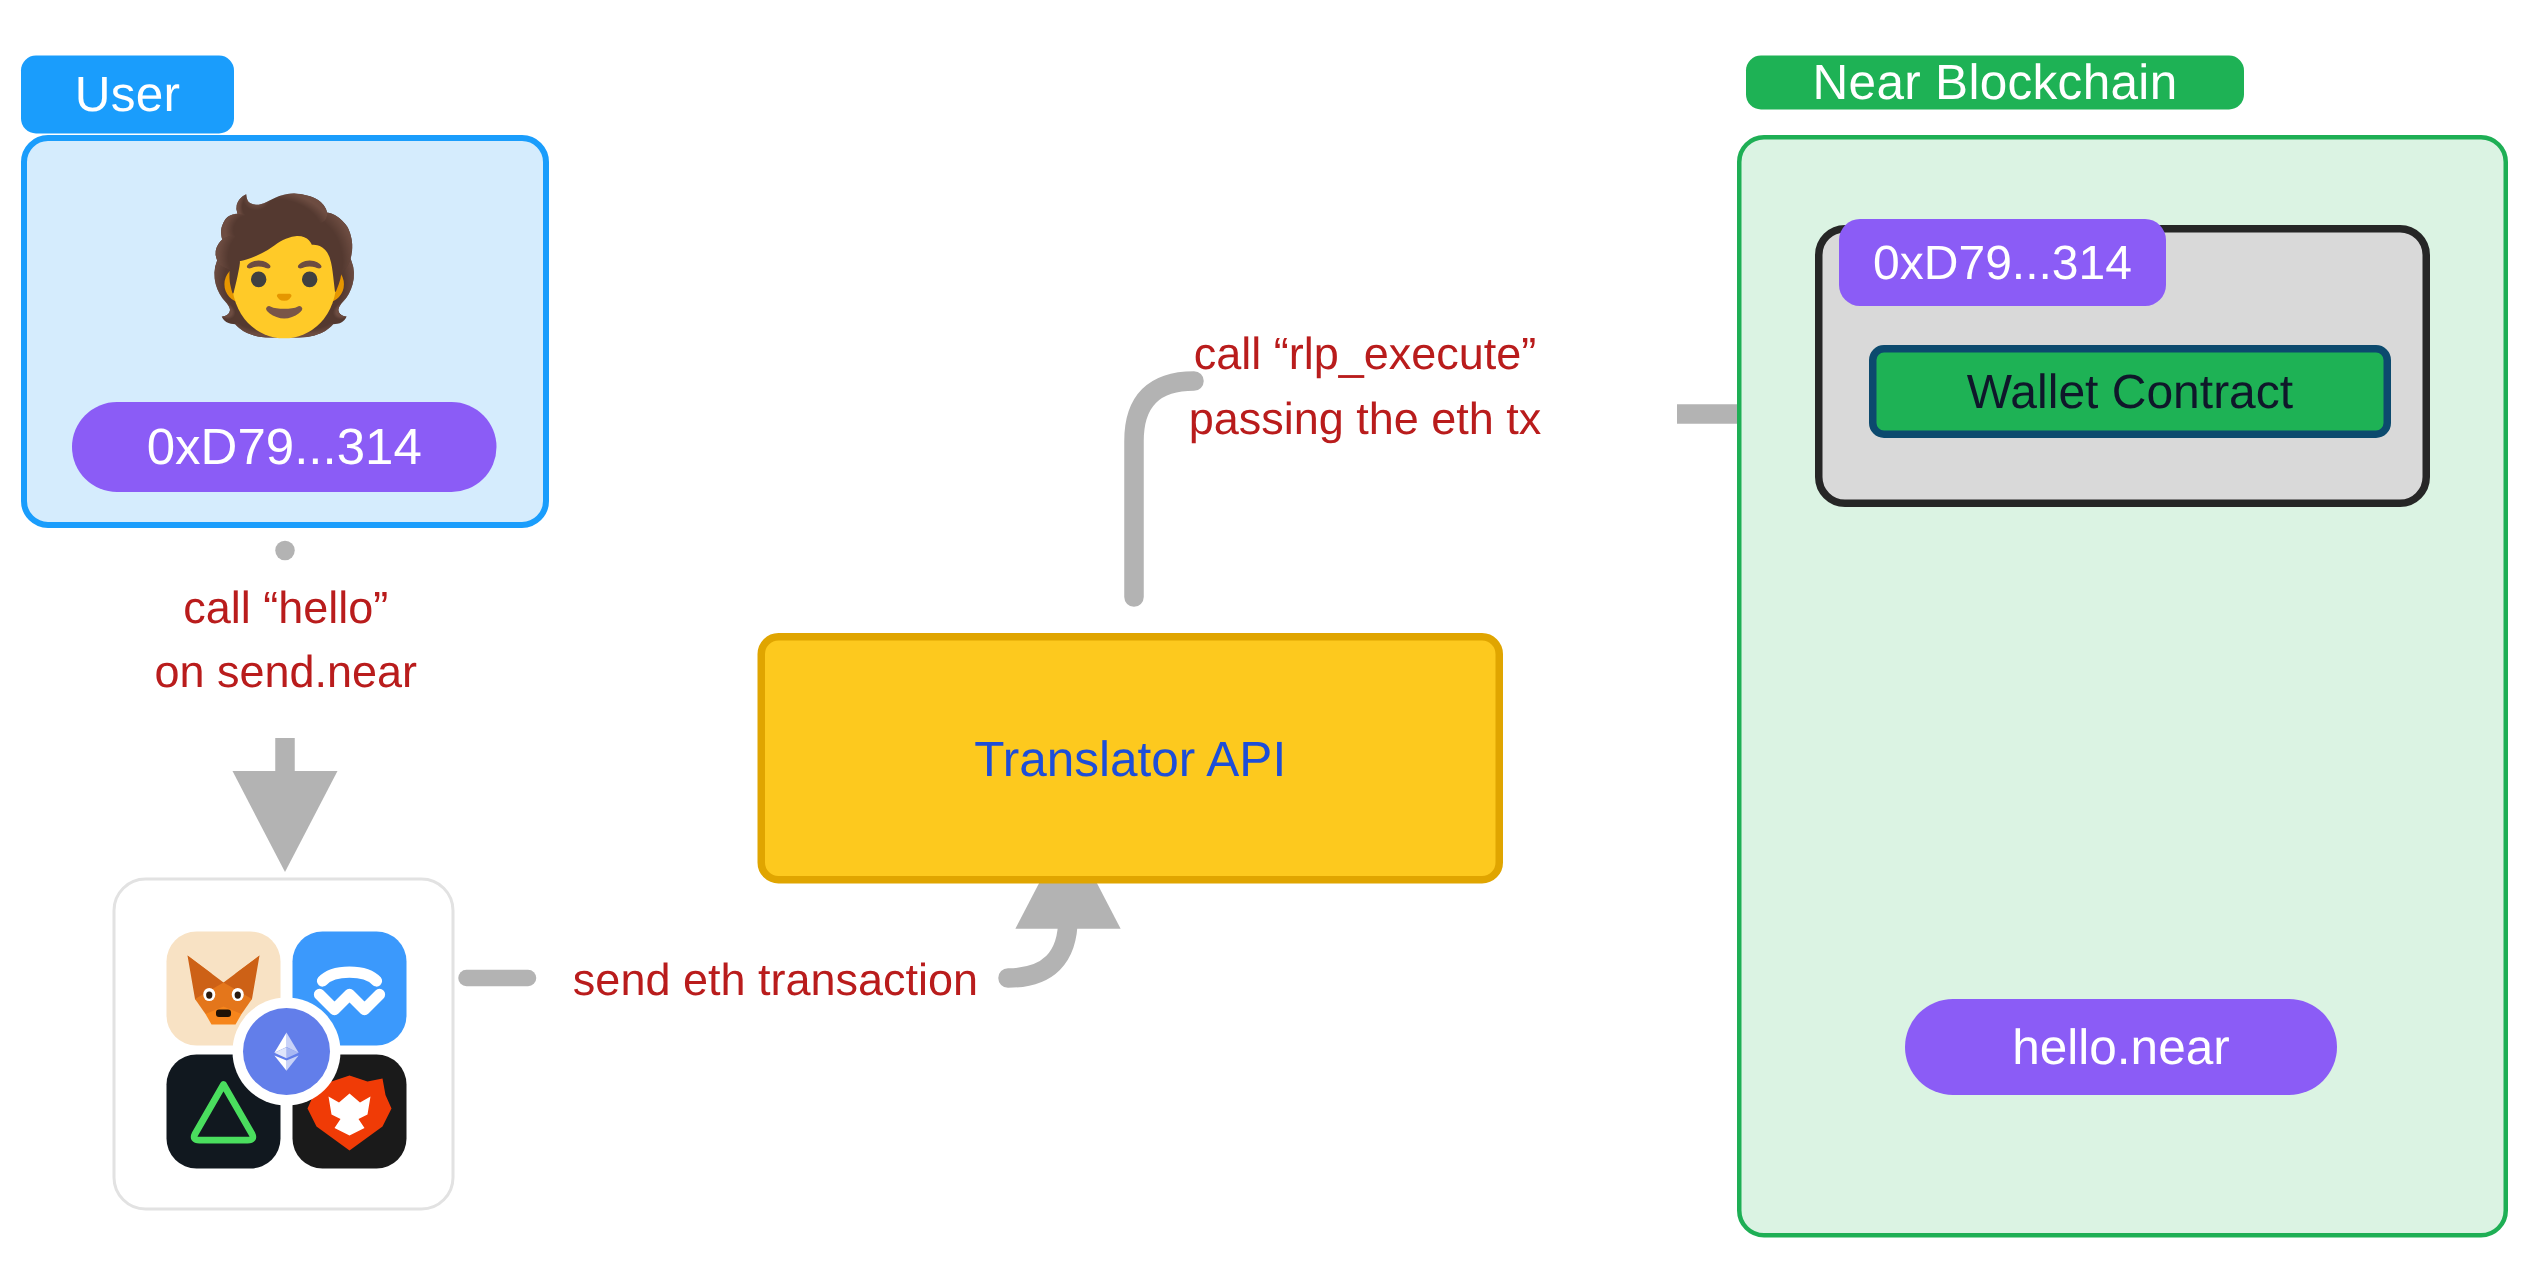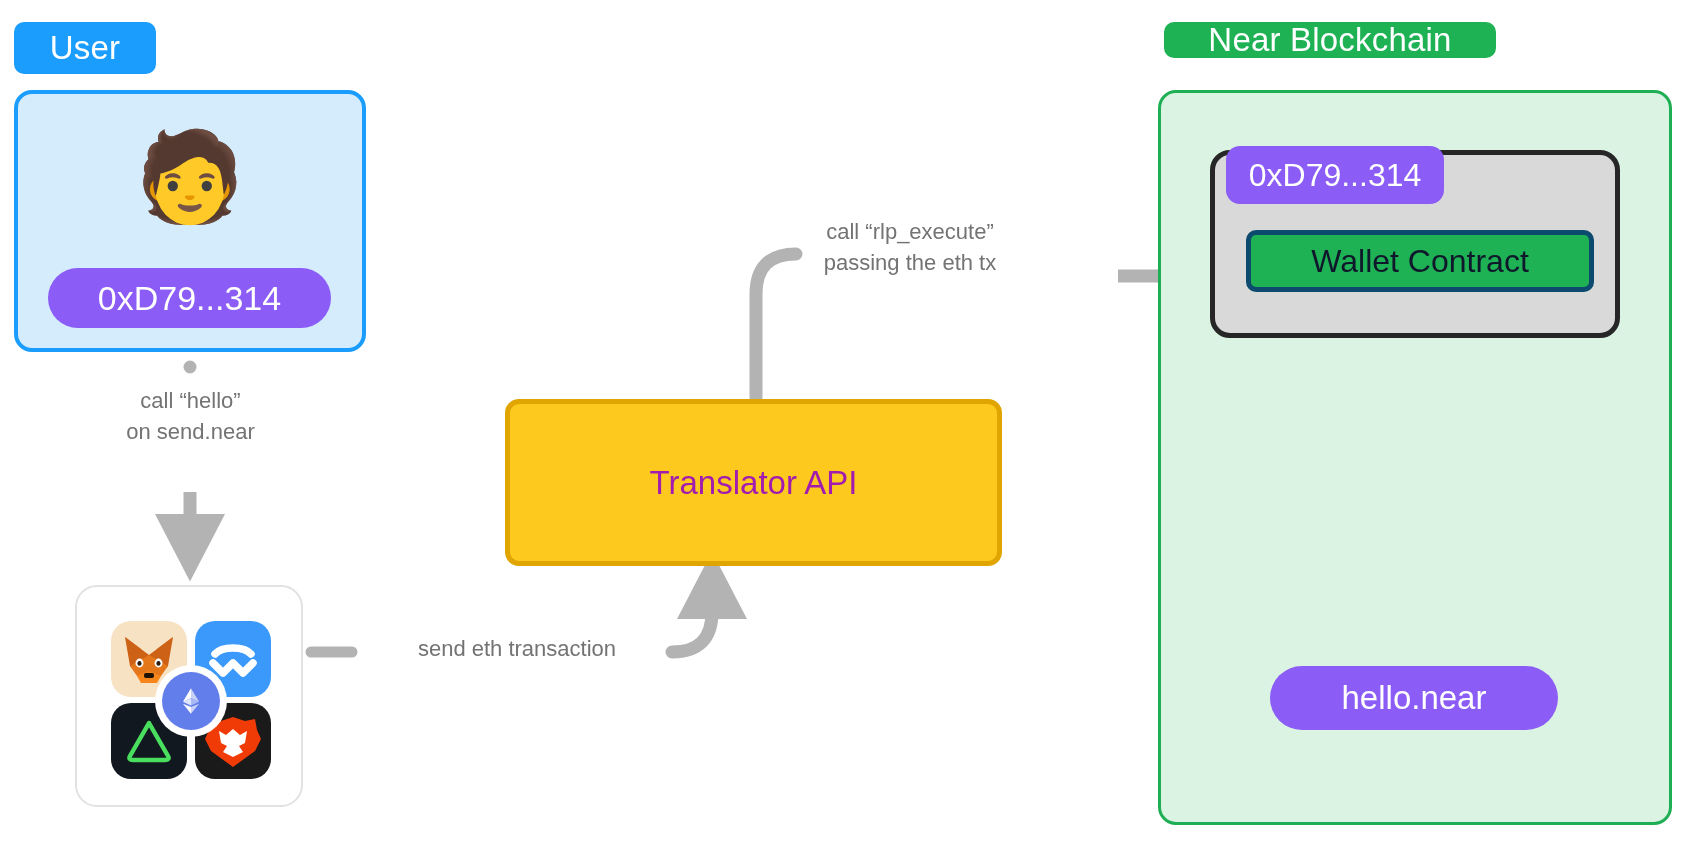--- a/index.html
+++ b/index.html
@@ -24,42 +24,43 @@
     position: absolute;
     display: flex;
     align-items: center;
     justify-content: center;
     color: #ffffff;
     border-radius: 10px;
     font-size: 33px;
     letter-spacing: .2px;
     white-space: nowrap;
     padding: 0 16px;
+    margin-top: 15px;
   }
   .group-box {
     position: absolute;
     border-radius: 18px;
     box-sizing: border-box;
   }
   .pill {
     position: absolute;
     display: flex;
     align-items: center;
     justify-content: center;
     background: #8b5cf6;
     color: #ffffff;
     border-radius: 32px;
     font-size: 34px;
     white-space: nowrap;
     box-sizing: border-box;
   }
   .label {
     position: absolute;
-    color: #737373;
-    font-size: 22px;
+    color: #b91c1c;
+    font-size: 30px;
     line-height: 1.42;
     text-align: center;
     white-space: pre;
   }
 
   
   #user-badge {
     left: 14px; top: 22px;
     width: 110px; height: 52px;
     background: #1a9dfc;
@@ -113,28 +114,28 @@
   }
   #wicon-ethereum .eth-disc {
     width: 58px; height: 58px; border-radius: 50%;
     background: #627eea;
     display: flex; align-items: center; justify-content: center;
   }
 
   
   #translator-box {
     position: absolute;
-    left: 505px; top: 399px;
+    left: 505px; top: 422px;
     width: 497px; height: 167px;
     background: #fdc91e;
     border: 5px solid #e0a500;
     border-radius: 14px;
     box-sizing: border-box;
     display: flex; align-items: center; justify-content: center;
-    color: #a21caf;
+    color: #1d4ed8;
     font-size: 33px;
   }
 
   
   #near-badge {
     left: 1164px; top: 22px;
     width: 300px; height: 36px;
     background: #1eb255;
     border-radius: 10px;
   }

